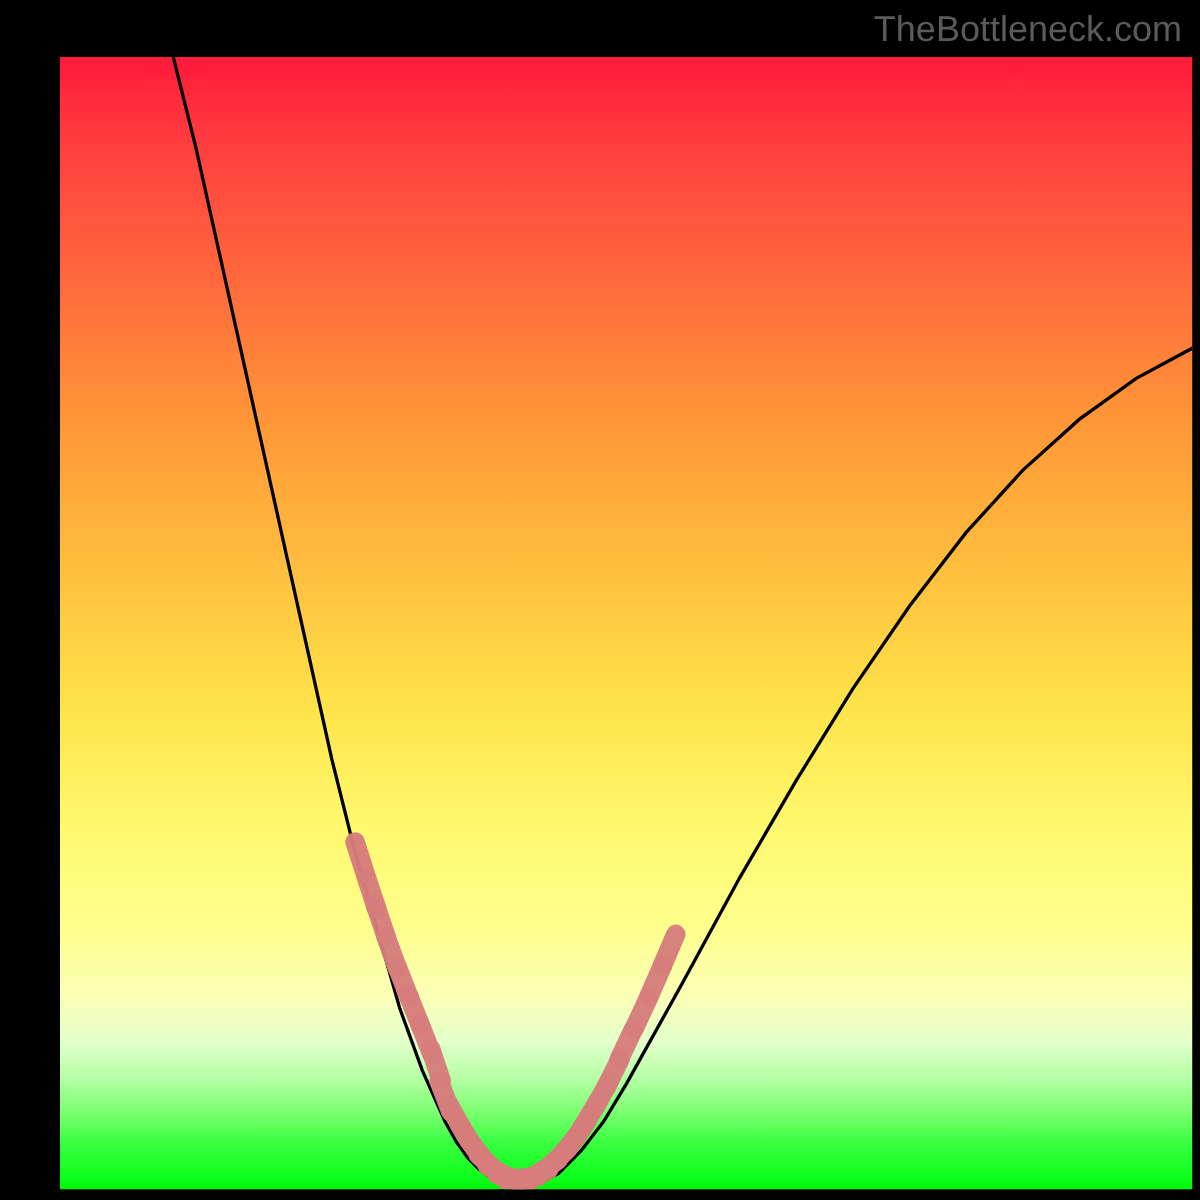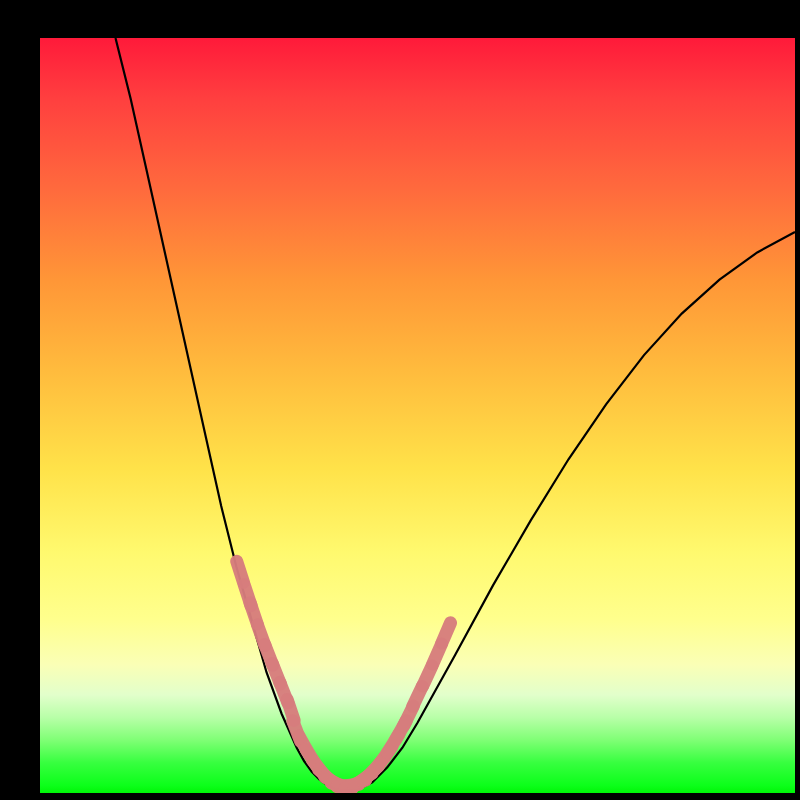--- a/index.html
+++ b/index.html
@@ -62,20 +62,21 @@
     left: 0;
     top: 0;
     width: 100%;
     height: 100%;
   }
 </style>
 </head>
 <body>
 
 <div class="container">
+  <div class="watermark">TheBottleneck.com</div>
 
   <div class="plot-area">
     <div class="gradient-bg"></div>
     <svg class="curve" viewBox="0 0 755 755" preserveAspectRatio="none">
       <g id="curve-layer">
           <path d="M75.50 0.00 L90.60 60.40 L105.70 128.35 L120.80 196.30 L135.90 264.25 L151.00 332.20 L166.10 400.15 L181.20 468.10 L196.30 528.50 L211.40 581.35 L226.50 634.20 L241.60 675.73 L256.70 709.70 L264.25 723.29 L271.80 733.86 L279.35 741.41 L286.90 746.70 L294.45 750.47 L302.00 752.36 L317.10 751.98 L332.20 744.43 L347.30 729.33 L362.40 709.70 L377.50 684.78 L415.25 616.84 L453.00 547.38 L490.75 482.44 L528.50 421.29 L566.25 366.18 L604.00 317.10 L641.75 275.57 L679.50 241.60 L717.25 214.42 L755.00 194.03" fill="none" stroke="#000000" stroke-width="2.2"></path>
         </g>
       <g id="marker-layer">
           <line x1="196.70" y1="523.32" x2="203.45" y2="544.25" stroke="#d77d7d" stroke-width="13" stroke-linecap="round" opacity="0.96"></line>
           <line x1="204.20" y1="546.74" x2="211.05" y2="567.64" stroke="#d77d7d" stroke-width="13" stroke-linecap="round" opacity="0.96"></line>

